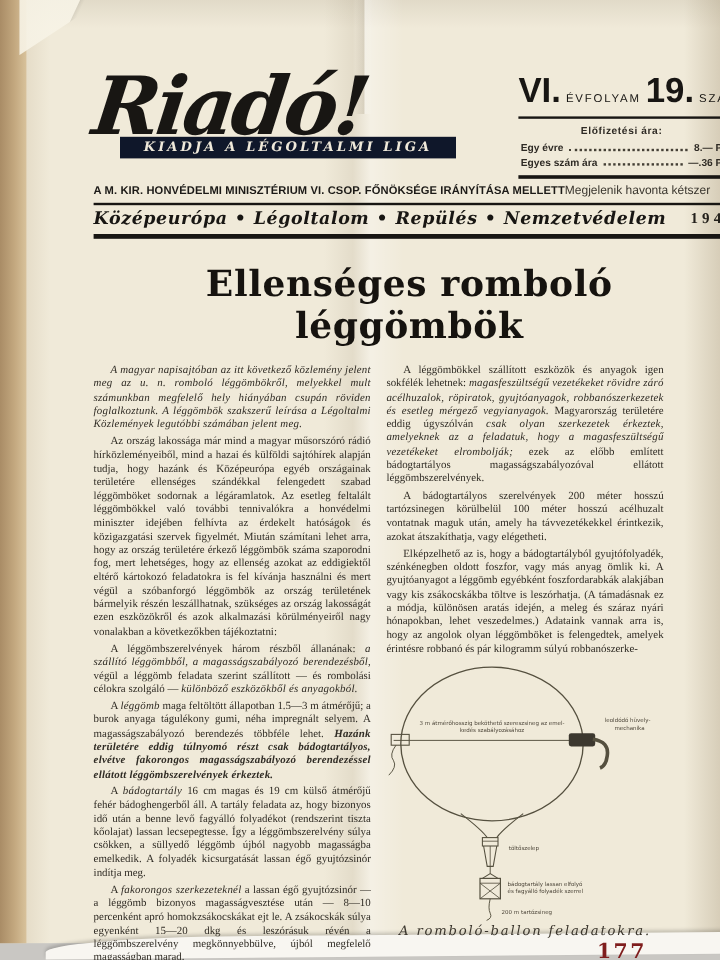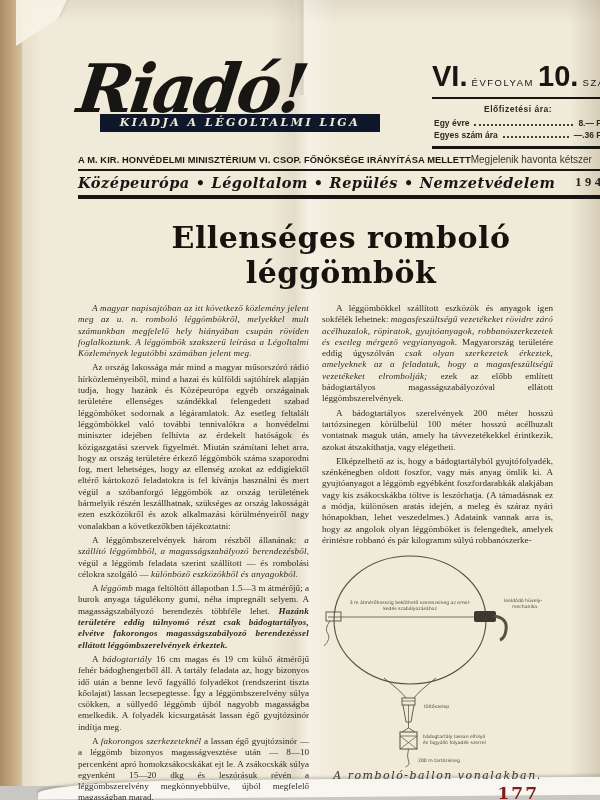--- a/index.html
+++ b/index.html
@@ -90,21 +90,21 @@
 
   <div class="content">
 
     <div class="masthead">
       <div class="logo-block">
         <div class="logo-text">Riadó!</div>
         <div class="publisher-bar">KIADJA A LÉGOLTALMI LIGA</div>
       </div>
       <div class="issue-info">
         <div class="volume-line">
-          <span class="vol-big">VI.</span><span class="vol-small"> ÉVFOLYAM </span><span class="vol-big">10.</span><span class="vol-small"> SZÁM</span>
+          <span class="vol-big">VI.</span><span class="vol-small"> ÉVFOLYAM </span><span class="vol-big">19.</span><span class="vol-small"> SZÁM</span>
         </div>
         <div class="price-box">
           <div class="price-header">Előfizetési ára:</div>
           <div class="price-row">
             <span>Egy évre</span>
             <span class="leader"></span>
             <span>8.— P</span>
           </div>
           <div class="price-row">
             <span>Egyes szám ára</span>
@@ -175,21 +175,21 @@
               <path class="diagram-stroke" d="M80 182 L86.5 178 L93 182" stroke-width=".9"></path>
               <rect class="diagram-stroke" x="78" y="182" width="17" height="17" stroke-width="1"></rect>
               <line class="diagram-stroke" x1="78" y1="186" x2="95" y2="186" stroke-width=".7"></line>
               <path class="diagram-stroke" d="M78 186 L95 199 M95 186 L78 199" stroke-width=".7"></path>
             </g>
             <text class="diagram-label" x="101" y="188">bádogtartály lassan elfolyó</text>
             <text class="diagram-label" x="101" y="194">és fagyálló folyadék szerrel</text>
             <path class="diagram-stroke" d="M86.5 199 q-2 8 0 12 q2 4 -3 6" stroke-width=".8"></path>
             <text class="diagram-label" x="96" y="212">200 m tartózsineg</text>
           </svg>
-          <div class="figure-caption">A romboló-ballon vonalakban.</div>
+          <div class="figure-caption">A romboló-ballon feladatokra.</div>
         </div>
 
         <div class="page-number">177</div>
       </div>
     </div>
 
   </div>
 </div>
 
 </body></html>

